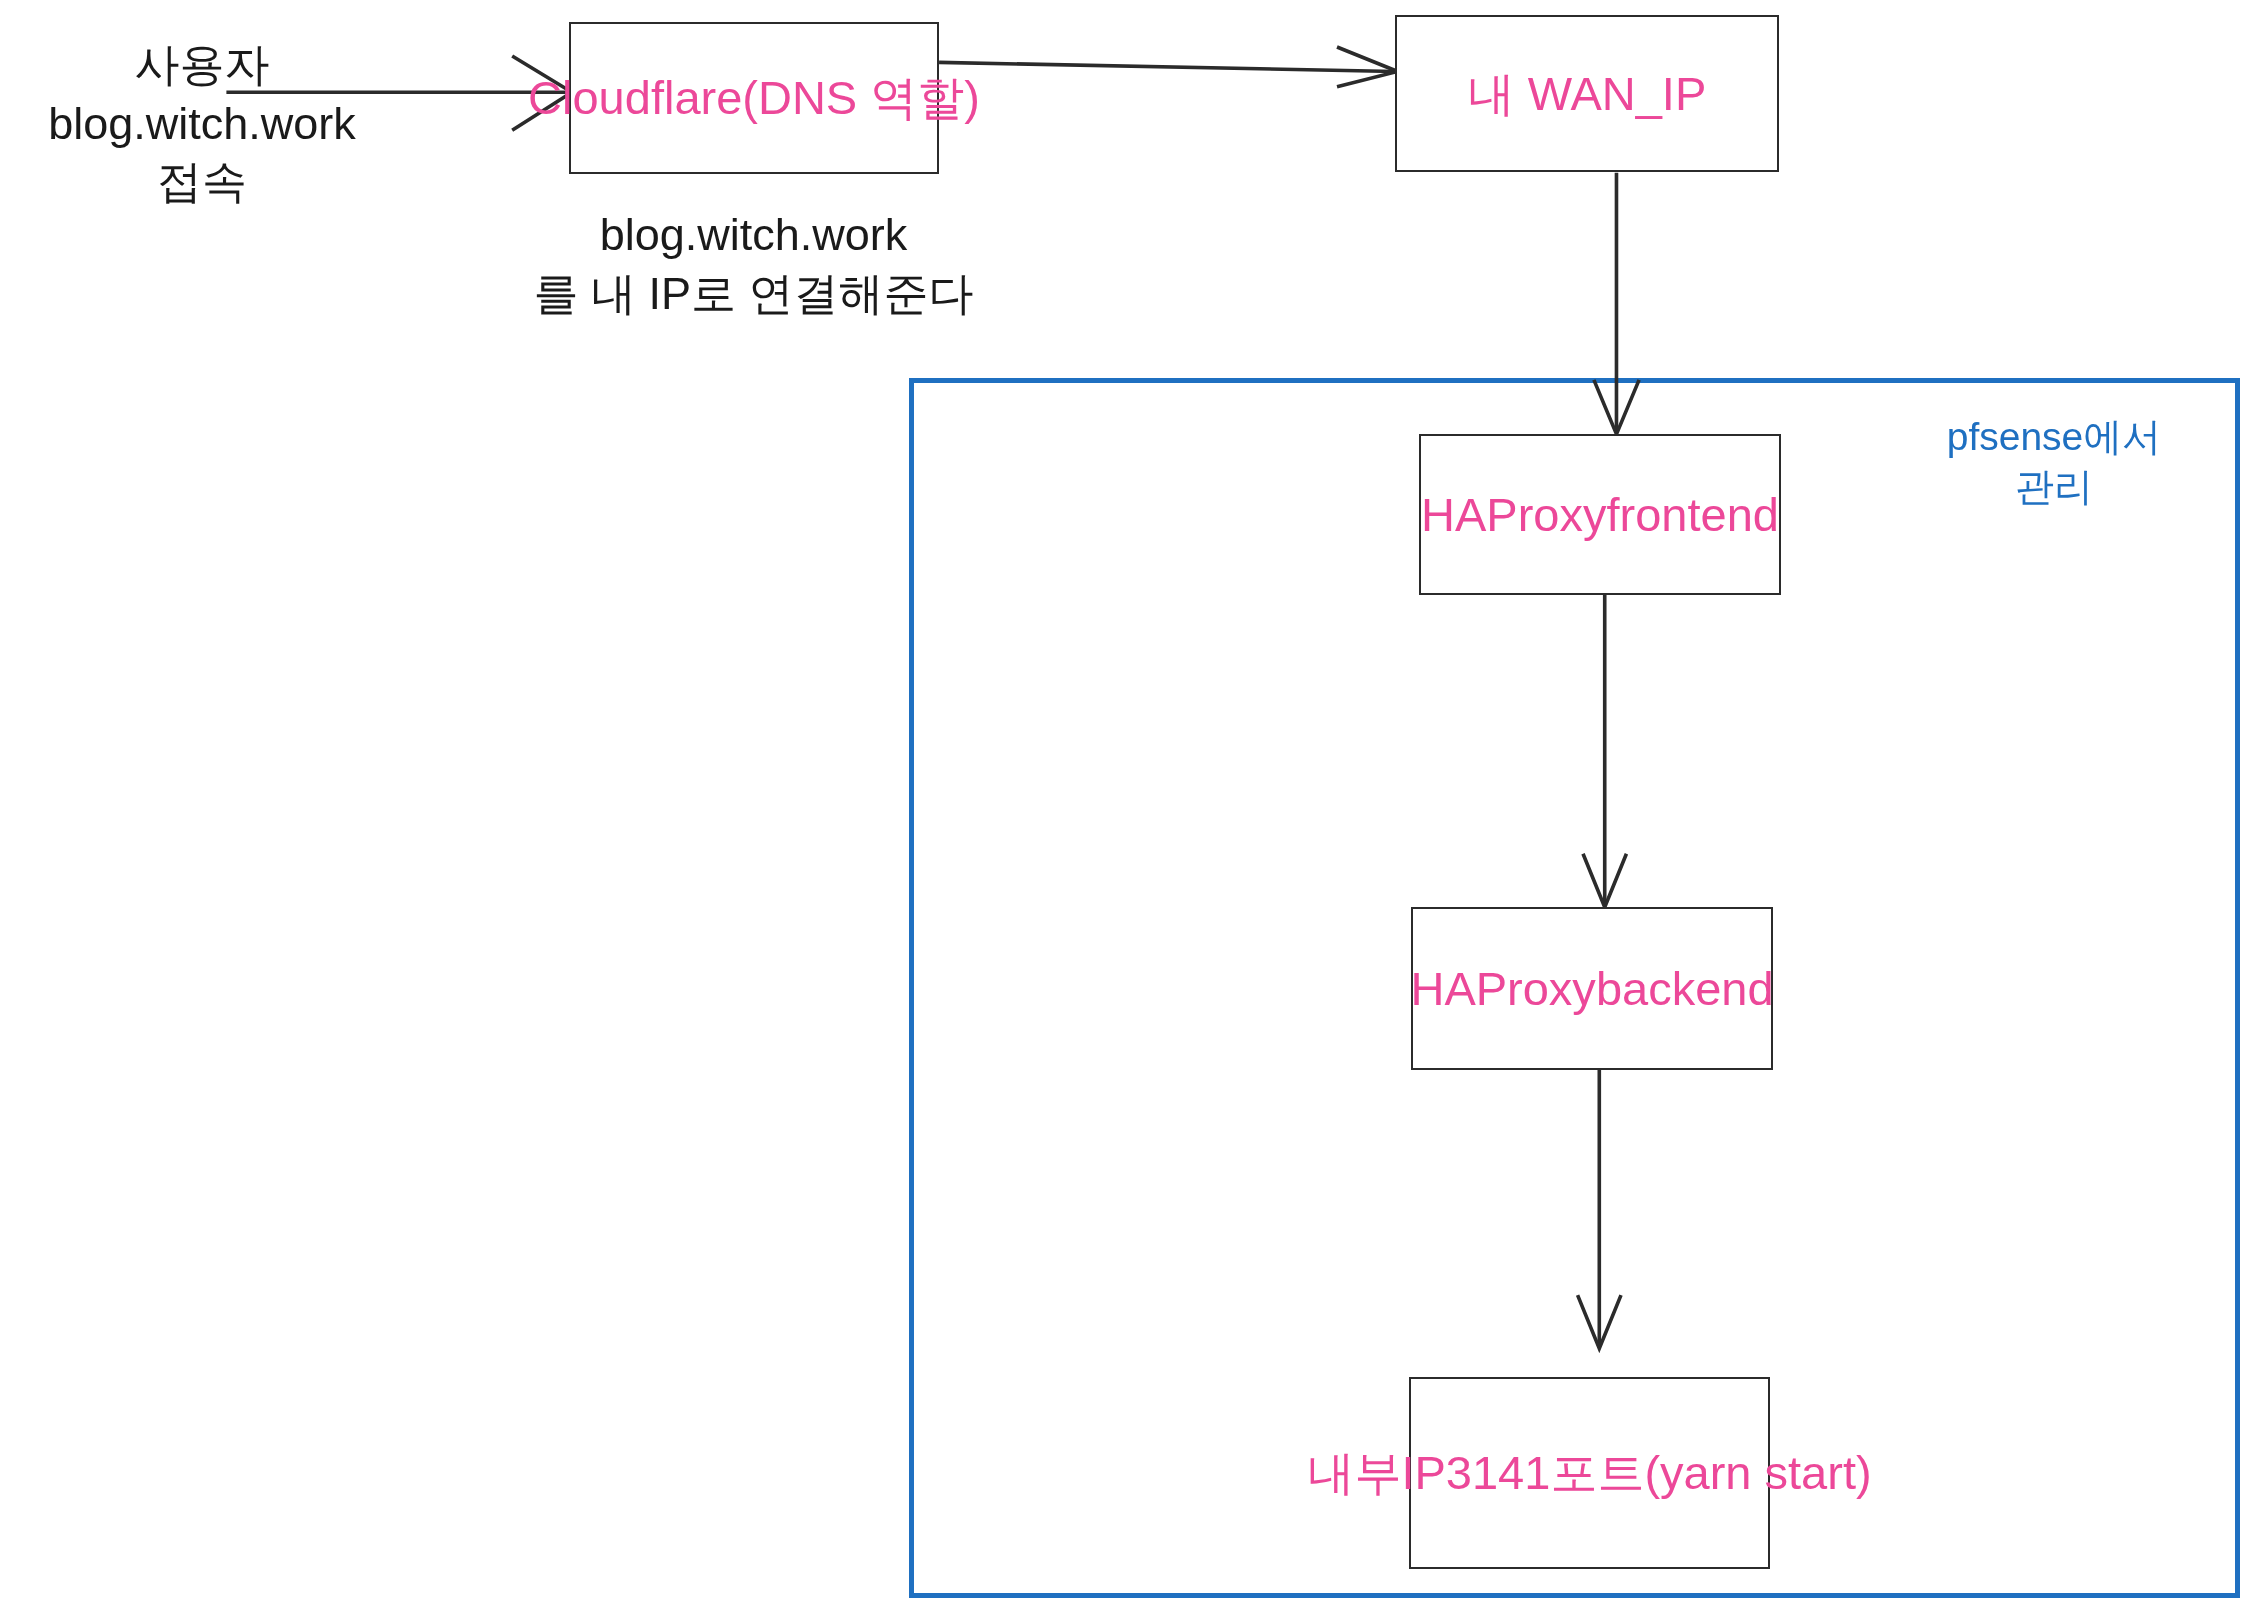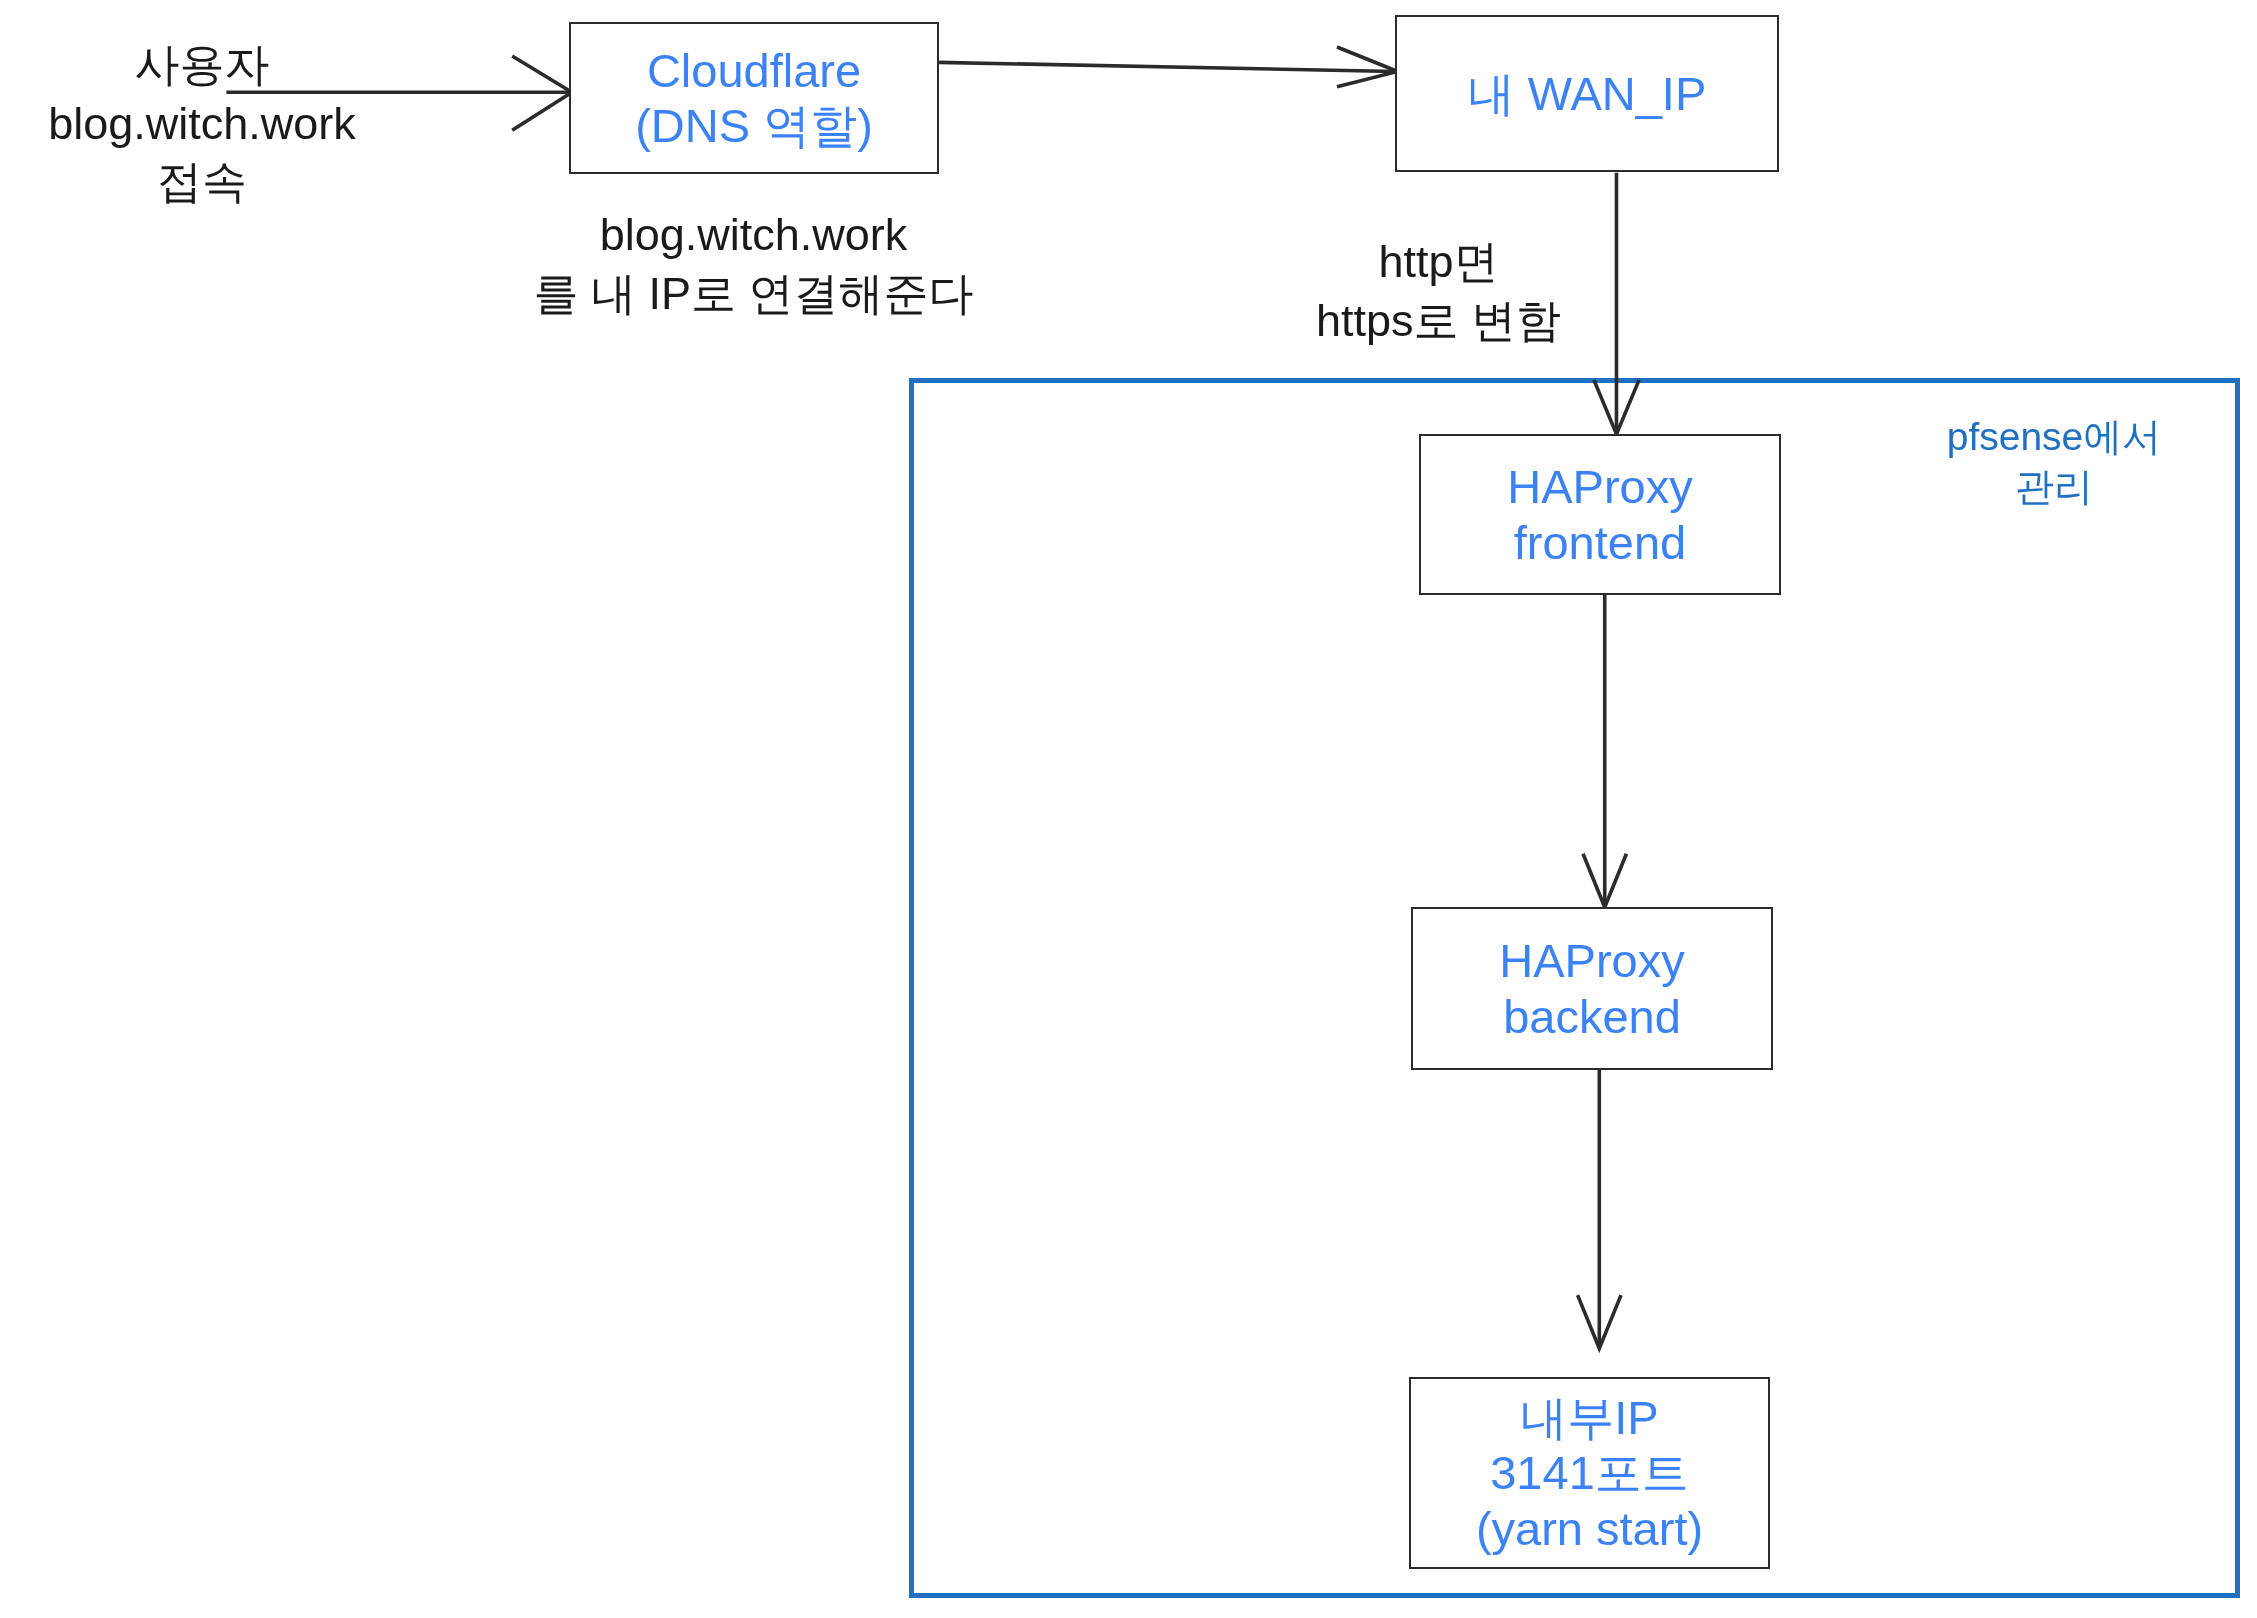--- a/index.html
+++ b/index.html
@@ -26,27 +26,27 @@
     width: 2258px;
     height: 1618px;
     pointer-events: none;
   }
   .node {
     position: absolute;
     box-sizing: border-box;
     border: 2.7px solid #2b2b2b;
     background: #ffffff;
     display: flex;
-    flex-direction: column;
+    flex-direction: row;
     align-items: center;
     justify-content: center;
     text-align: center;
     line-height: 1.18;
     font-size: 47px;
-    color: #3b82f6;
+    color: #ec4899;
   }
   .node .line {
     display: block;
     white-space: nowrap;
   }
   .label {
     position: absolute;
     text-align: center;
     line-height: 1.30;
     font-size: 45px;
@@ -115,24 +115,20 @@
 
   <div class="label" style="left:482px; top:206px; width:543px;">
     <span class="line">blog.witch.work</span>
     <span class="line">를 내 IP로 연결해준다</span>
   </div>
 
   <div class="node" style="left:1395px; top:15.4px; width:384px; height:157px;">
     <span class="line">내 WAN_IP</span>
   </div>
 
-  <div class="label" style="left:1294px; top:233px; width:289px;">
-    <span class="line">http면</span>
-    <span class="line">https로 변함</span>
-  </div>
 
   <div class="node" style="left:1419px; top:434px; width:362px; height:161px;">
     <span class="line">HAProxy</span>
     <span class="line">frontend</span>
   </div>
 
 
   <div class="node" style="left:1411px; top:907px; width:362px; height:163px;">
     <span class="line">HAProxy</span>
     <span class="line">backend</span>

